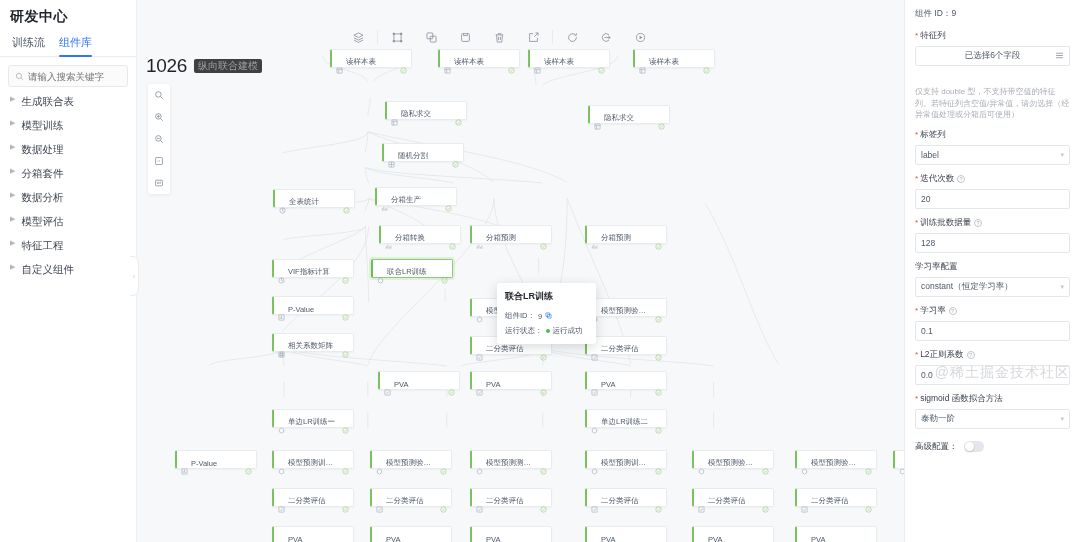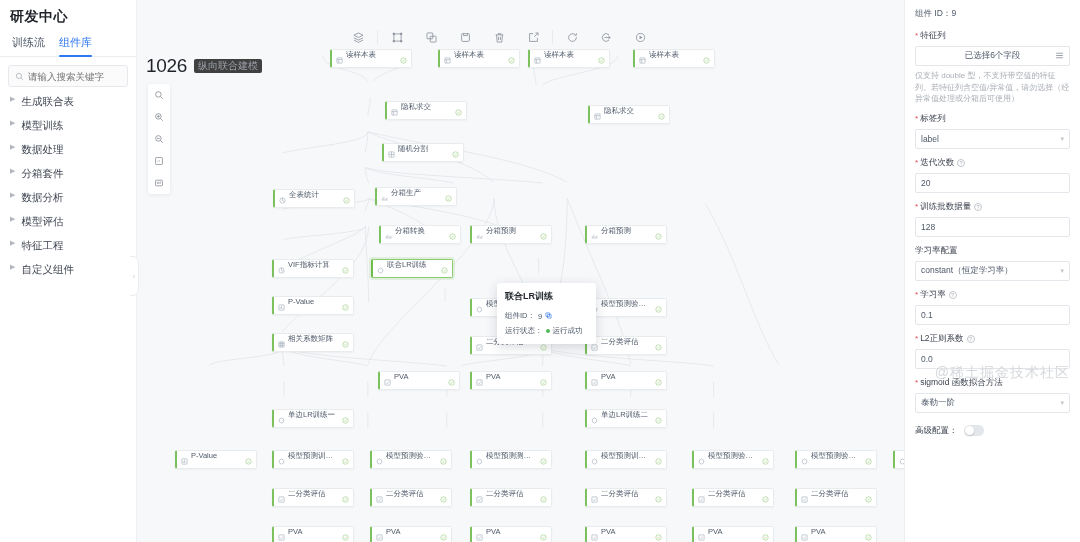--- a/index.html
+++ b/index.html
@@ -106,21 +106,21 @@
   }
 
   
   .graph { position: absolute; inset: 0; }
   .edges { position: absolute; inset: 0; pointer-events: none; }
   .node {
     position: absolute; height: 19px; width: 82px;
     background: #ffffff; border: 1px solid #e9ecef;
     border-left: 2.5px solid #7bc15e;
     border-radius: 2px;
-    display: flex; align-items: flex-start;
+    display: flex; align-items: flex-end;
     padding: 0 4px 0 4px; gap: 3px;
     box-shadow: 0 1px 2px rgba(0,0,0,0.04);
     cursor: pointer;
   }
   .node.sel { border: 1.5px solid #8ccb6e; border-left: 2.5px solid #6fbc4e; box-shadow: 0 0 0 2px rgba(124,193,94,0.18); }
   .node .nicon { width: 7px; height: 7px; flex: 0 0 7px; color: #9aa7b4; }
   .node .nlabel {
     font-size: 7.5px; color: #4e5969; white-space: nowrap;
     overflow: hidden; text-overflow: ellipsis; flex: 1;
   }
@@ -159,21 +159,21 @@
     margin-left: 1px;
   }
   .ctl {
     height: 20px; border: 1px solid #e3e6ea; border-radius: 2px;
     background: #fff; display: flex; align-items: center;
     padding: 0 5px; font-size: 8.5px; color: #4e5969;
   }
   .ctl.center { justify-content: center; position: relative; }
   .ctl .right-ic { position: absolute; right: 5px; color: #8d939c; font-size: 8px; }
   .ctl .caret-d { margin-left: auto; color: #c2c6cc; font-size: 7px; }
-  .hint { font-size: 8px; color: #a9aeb5; line-height: 1.45; margin-top: 4px; }
+  .hint { font-size: 8px; color: #a9aeb5; line-height: 1.45; margin-top: 20px; }
   .adv-row { display: flex; align-items: center; gap: 6px; margin-top: 12px; font-size: 8.5px; color: #3d4450; }
   .toggle {
     width: 20px; height: 11px; border-radius: 6px; background: #e3e6ea;
     position: relative; cursor: pointer;
   }
   .toggle i {
     position: absolute; left: 1px; top: 1px; width: 9px; height: 9px;
     border-radius: 50%; background: #fff; box-shadow: 0 1px 2px rgba(0,0,0,0.18);
   }
 

